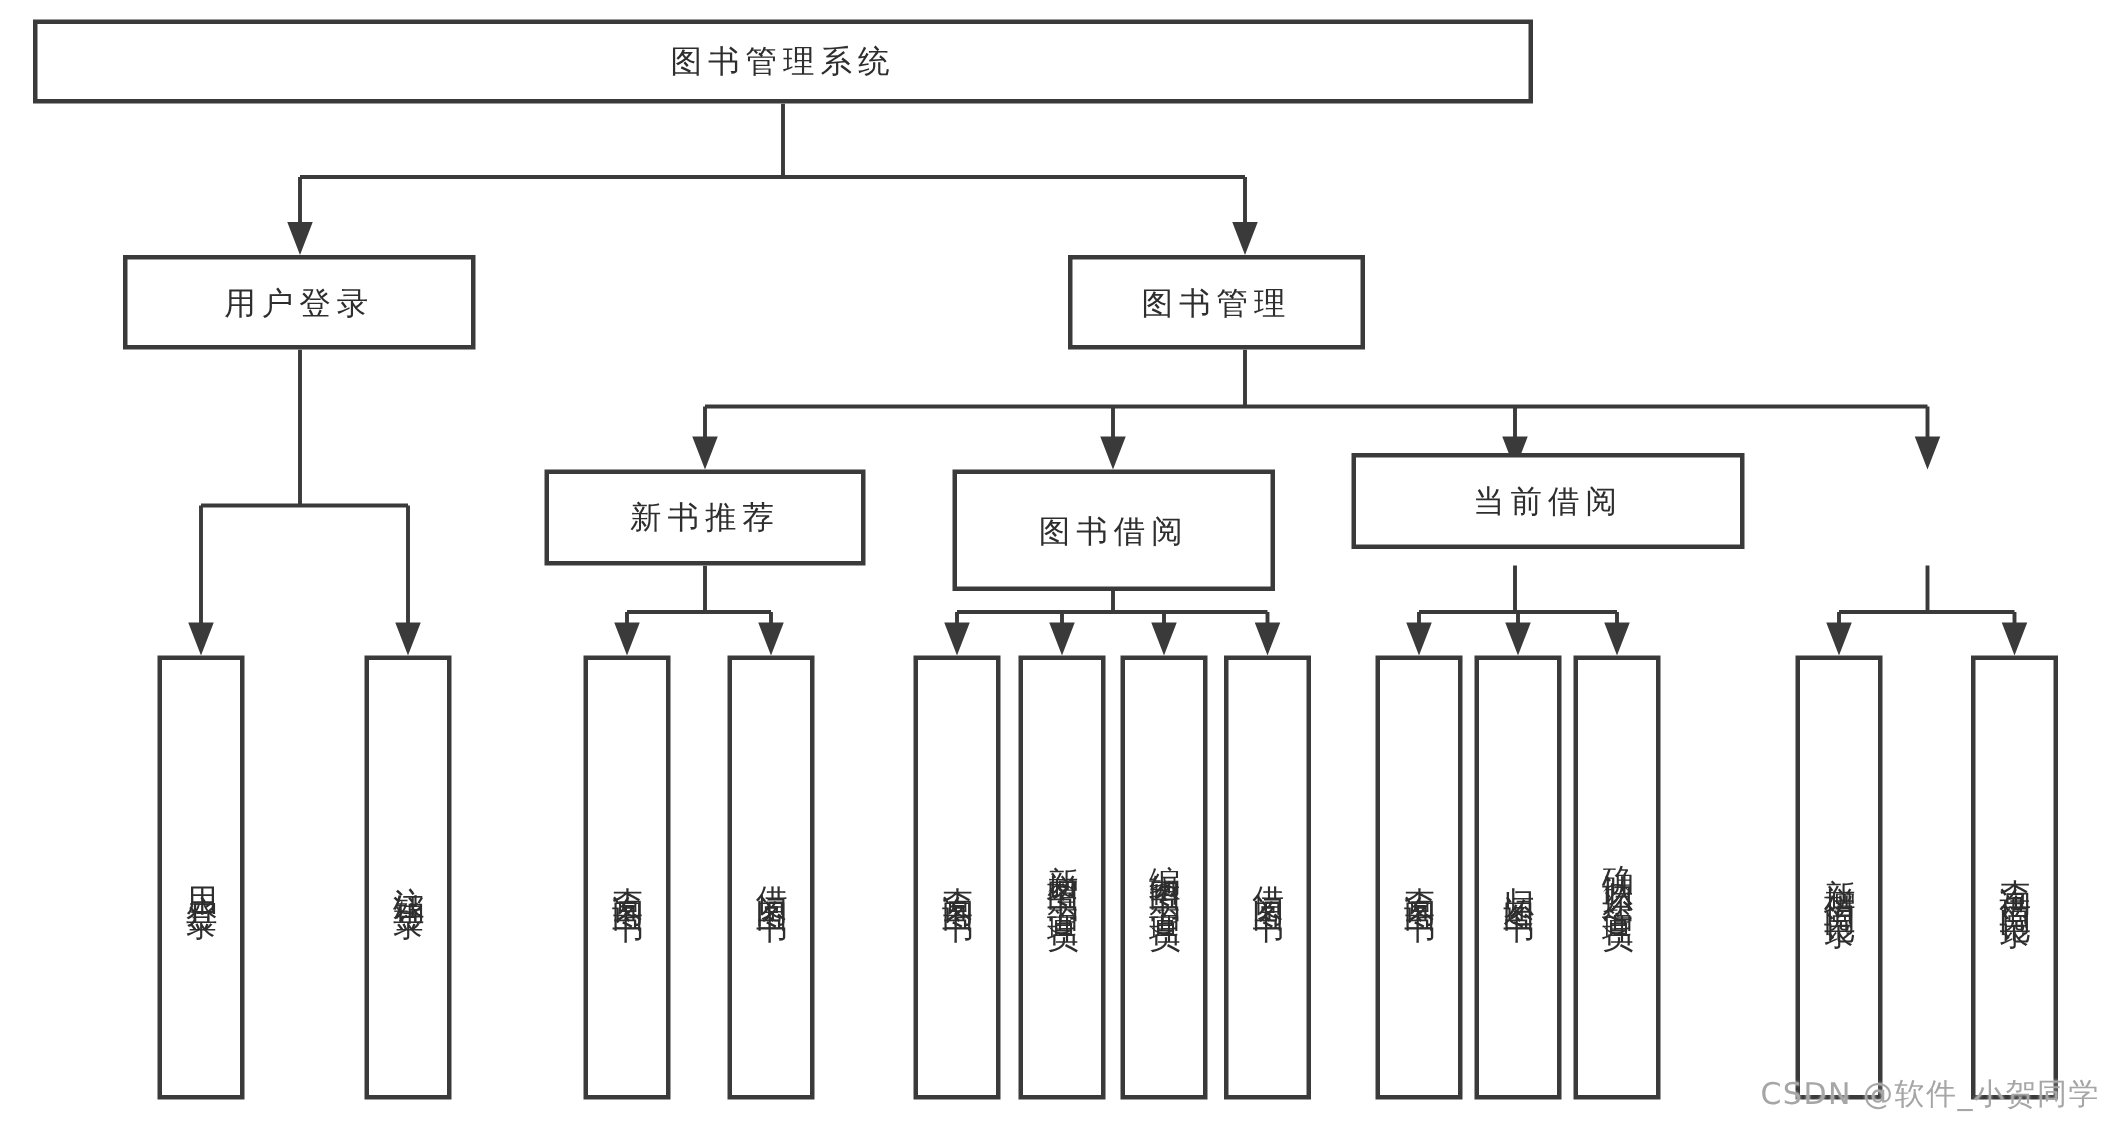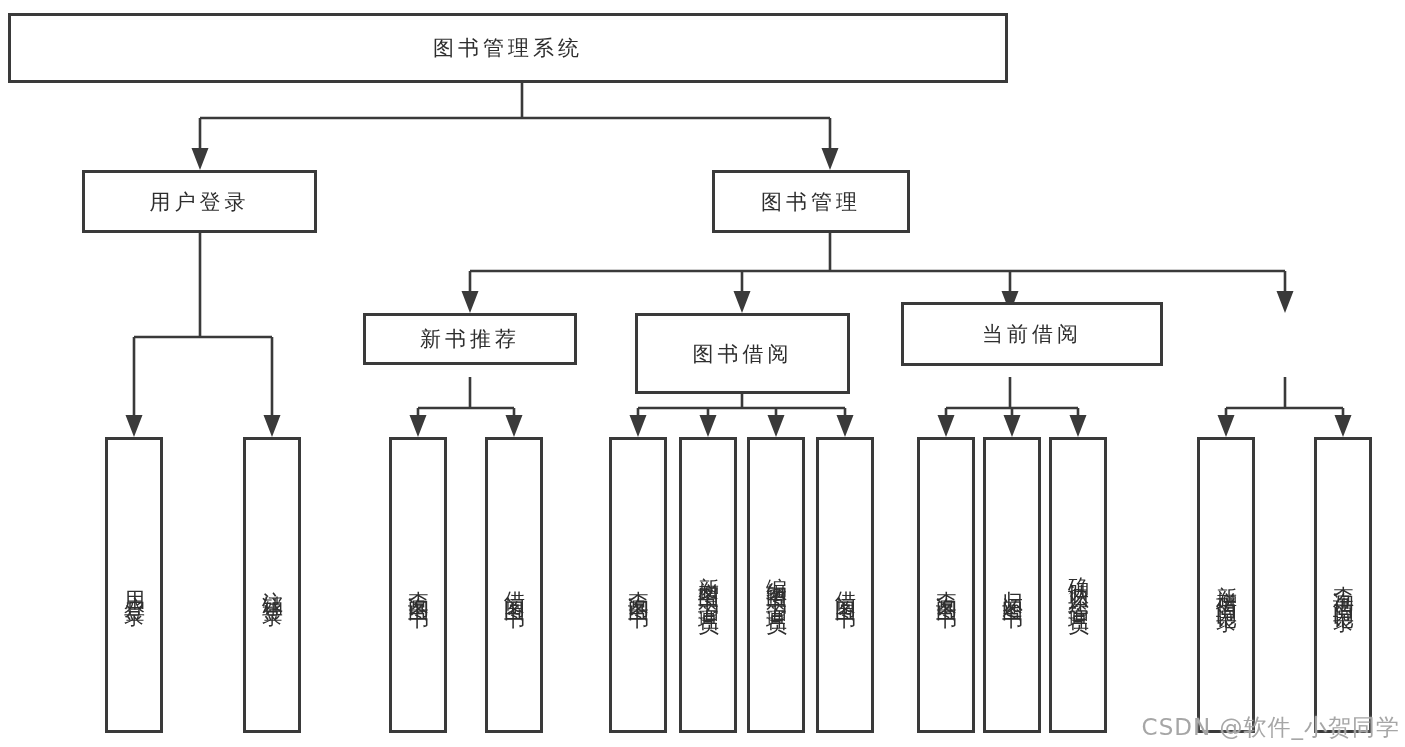--- a/index.html
+++ b/index.html
@@ -20,21 +20,21 @@
     display:flex;align-items:center;justify-content:center;
   }
   .h .lbl{font-size:21px;letter-spacing:4px;white-space:nowrap;}
   .v{top:437px;width:58px;height:296px;}
   .v .vlbl{
     writing-mode:vertical-rl;text-orientation:mixed;
     font-size:21px;letter-spacing:5.5px;line-height:1;
   }
   .watermark{
     position:absolute;right:5px;bottom:4px;z-index:5;
-    font-size:23px;letter-spacing:1px;color:var(--wm);
+    font-size:20px;letter-spacing:1px;color:var(--wm);
     text-shadow:0 0 2px rgba(255,255,255,.85);white-space:nowrap;
   }
 </style>
 </head>
 <body>
 
 <div class="canvas">
 
   <svg class="wires" width="1405" height="747" viewBox="0 0 1405 747">
     <path d="M522 69 V118 M200 118 H830 M200 118 V150 M830 118 V150
@@ -49,32 +49,32 @@
              M461.5 291 H478.5 L470 313 Z  M733.5 291 H750.5 L742 313 Z
              M1001.5 291 H1018.5 L1010 313 Z  M1276.5 291 H1293.5 L1285 313 Z
              M409.5 415 H426.5 L418 437 Z  M505.5 415 H522.5 L514 437 Z
              M629.5 415 H646.5 L638 437 Z  M699.5 415 H716.5 L708 437 Z
              M767.5 415 H784.5 L776 437 Z  M836.5 415 H853.5 L845 437 Z
              M937.5 415 H954.5 L946 437 Z  M1003.5 415 H1020.5 L1012 437 Z
              M1069.5 415 H1086.5 L1078 437 Z  M1217.5 415 H1234.5 L1226 437 Z
              M1334.5 415 H1351.5 L1343 437 Z" fill="#3a3a3a"></path>
   </svg>
 
-  <div class="box h" style="left:8px;top:13px;width:1000px;height:70px">
+  <div class="box h" style="left:22px;top:13px;width:1000px;height:56px">
     <span class="lbl">图书管理系统</span>
   </div>
 
   <div class="box h" style="left:82px;top:170px;width:235px;height:63px">
     <span class="lbl">用户登录</span>
   </div>
   <div class="box h" style="left:712px;top:170px;width:198px;height:63px">
     <span class="lbl">图书管理</span>
   </div>
 
-  <div class="box h" style="left:363px;top:313px;width:214px;height:52px">
+  <div class="box h" style="left:363px;top:313px;width:214px;height:64px">
     <span class="lbl">新书推荐</span>
   </div>
   <div class="box h" style="left:635px;top:313px;width:215px;height:81px">
     <span class="lbl">图书借阅</span>
   </div>
   <div class="box h" style="left:901px;top:302px;width:262px;height:64px">
     <span class="lbl">当前借阅</span>
   </div>
 
   <div class="box v" style="left:105px">

